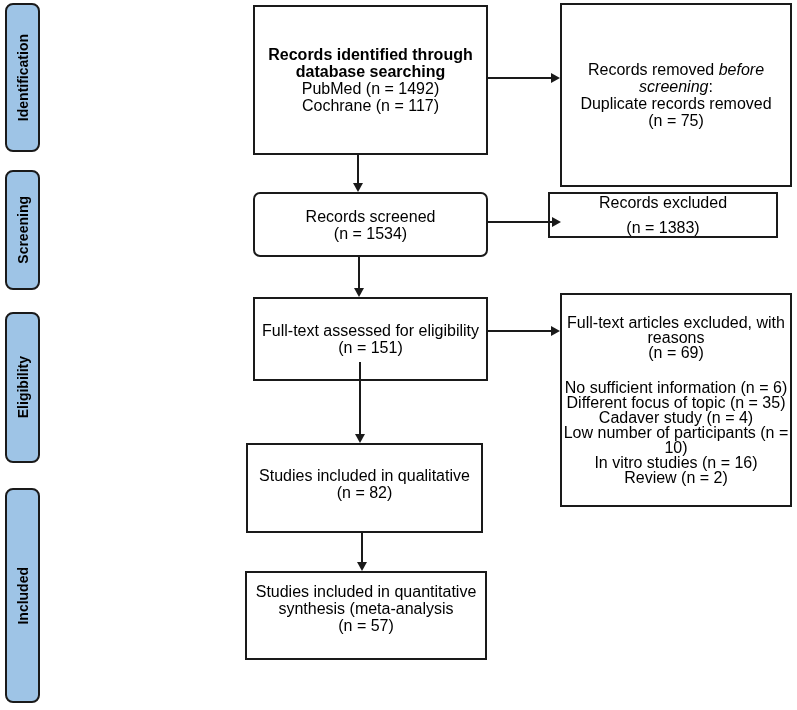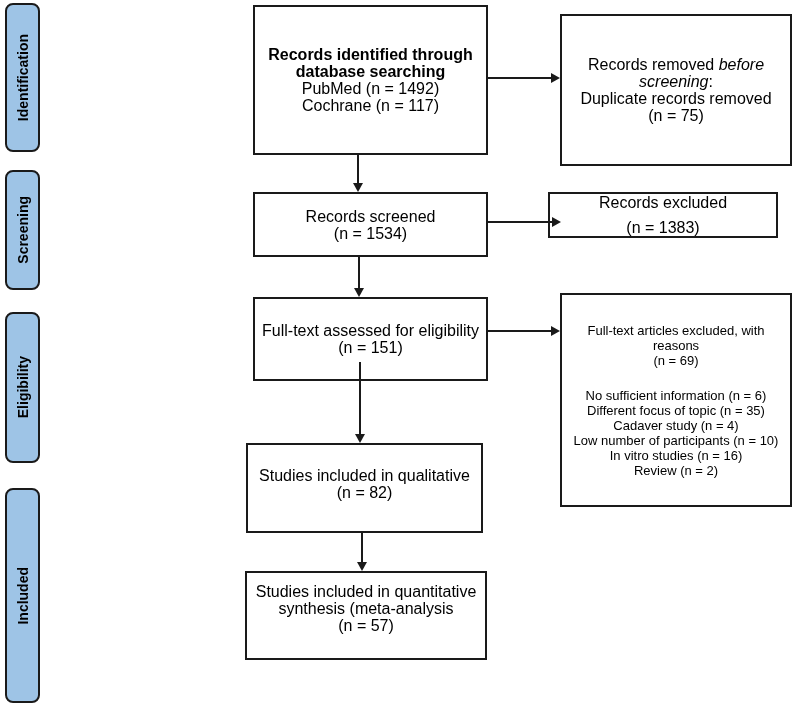--- a/index.html
+++ b/index.html
@@ -17,21 +17,21 @@
     position:absolute; box-sizing:border-box; left:5px; width:35px;
     background:#9EC4E6; border:2px solid #1a1a1a; border-radius:8px;
     display:flex; align-items:center; justify-content:center;
   }
   .stage span {
     writing-mode:vertical-rl; transform:rotate(180deg);
     font-weight:bold; font-size:14px; white-space:nowrap;
   }
   .bold { font-weight:bold; }
   .ital { font-style:italic; }
-  .reasons-box { font-size:13px; line-height:15px; }
+  .reasons-box { font-size:16px; line-height:15px; }
   .gap { height:20px; }
   .vline { position:absolute; width:1.5px; background:#1a1a1a; }
   .hline { position:absolute; height:1.5px; background:#1a1a1a; }
   .head-down {
     position:absolute; width:0; height:0;
     border-left:5px solid transparent; border-right:5px solid transparent;
     border-top:9px solid #1a1a1a;
   }
   .head-right {
     position:absolute; width:0; height:0;
@@ -57,42 +57,42 @@
     <span>Included</span>
   </div>
 
   <div class="box center" style="left:253px; top:5px; width:235px; height:150px;">
     <div class="bold">Records identified through</div>
     <div class="bold">database searching</div>
     <div>PubMed (n = 1492)</div>
     <div>Cochrane (n = 117)</div>
   </div>
 
-  <div class="box center" style="left:253px; top:192px; width:235px; height:65px;">
+  <div class="box center" style="left:253px; top:192px; width:235px; height:65px;border-radius:7px;">
     <div>Records screened</div>
     <div>(n = 1534)</div>
   </div>
 
   <div class="box center" style="left:253px; top:297px; width:235px; height:84px;">
     <div>Full-text assessed for eligibility</div>
     <div>(n = 151)</div>
   </div>
 
   <div class="box" style="left:246px; top:443px; width:237px; height:90px; padding-top:22px;">
     <div>Studies included in qualitative</div>
     <div>(n = 82)</div>
   </div>
 
   <div class="box" style="left:245px; top:571px; width:242px; height:89px; padding-top:10px;">
     <div>Studies included in quantitative</div>
     <div>synthesis (meta-analysis</div>
     <div>(n = 57)</div>
   </div>
 
-  <div class="box center" style="left:560px; top:14px; width:232px; height:152px;">
+  <div class="box center" style="left:560px; top:3px; width:232px; height:184px;">
     <div><span>Records removed </span><span class="ital">before</span></div>
     <div><span class="ital">screening</span><span>:</span></div>
     <div>Duplicate records removed</div>
     <div>(n = 75)</div>
   </div>
 
   <div class="box center" style="left:548px; top:192px; width:230px; height:46px;justify-content:space-between;">
     <div>Records excluded</div>
     <div>(n = 1383)</div>
   </div>

